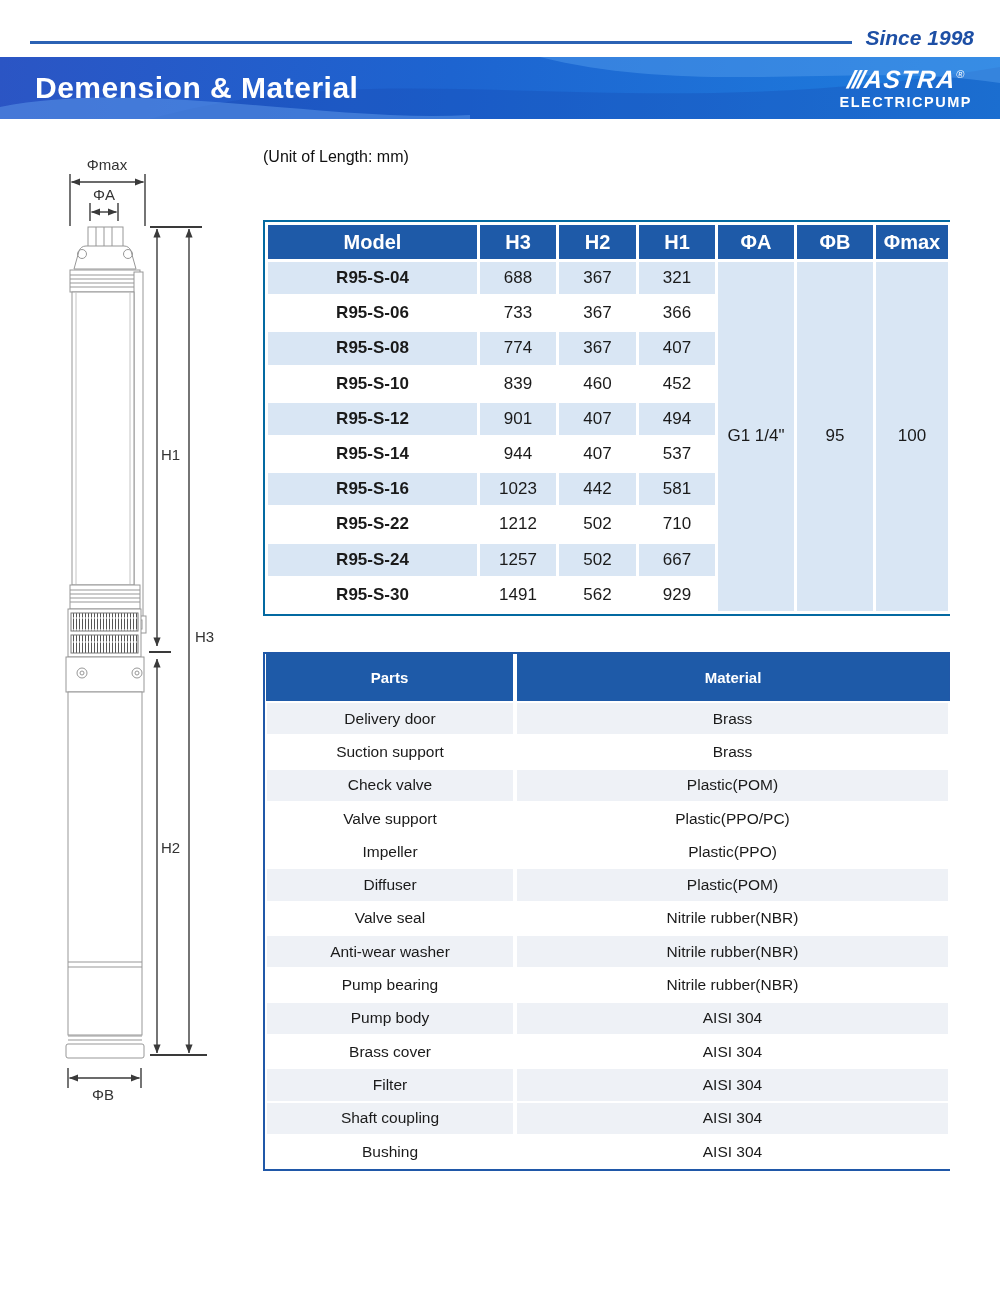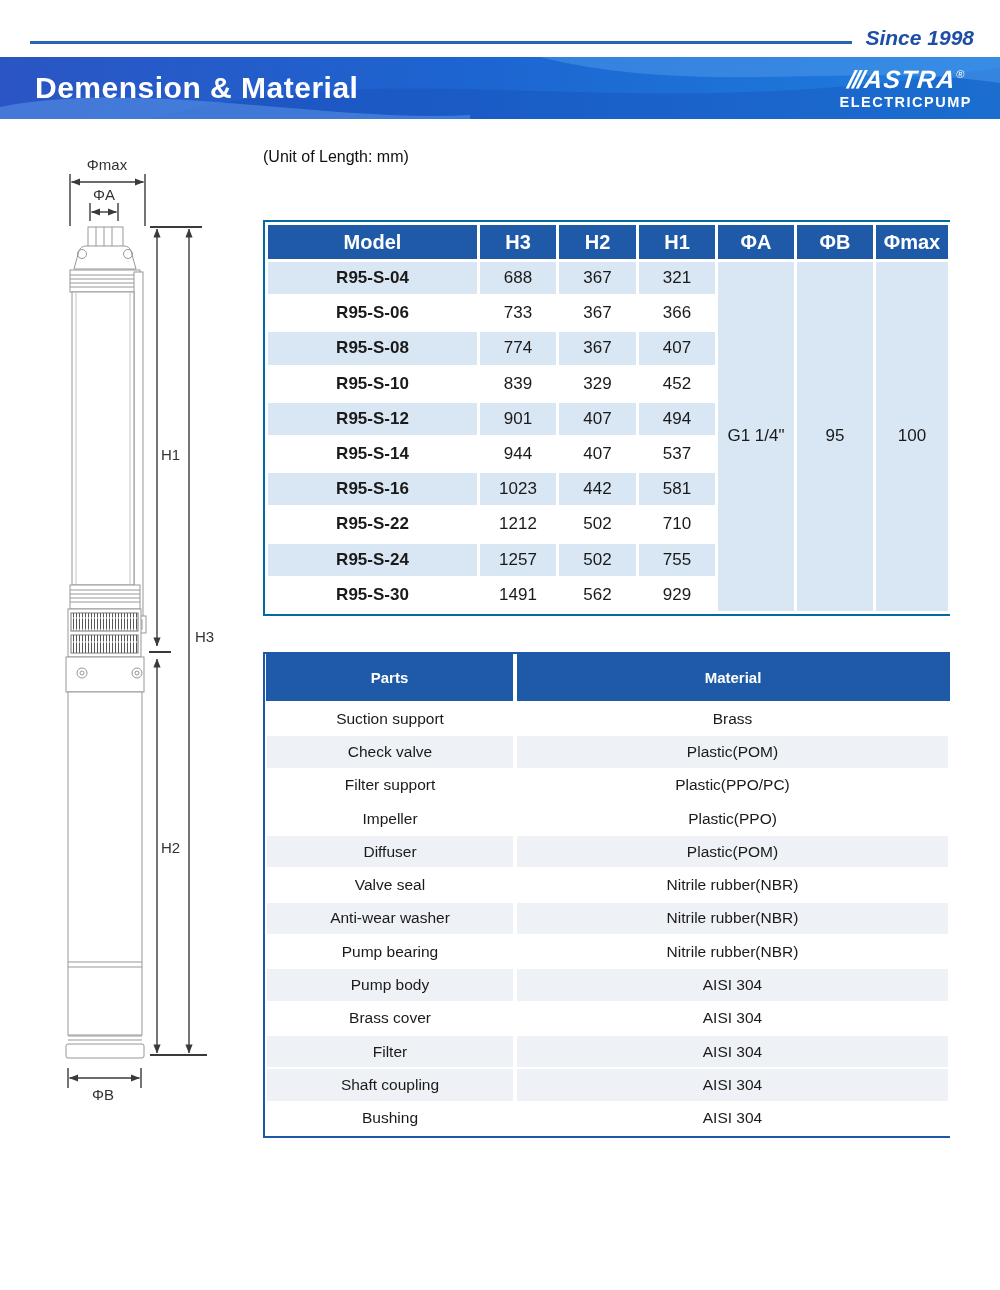--- a/index.html
+++ b/index.html
@@ -108,21 +108,21 @@
       </tr>
       <tr class="alt">
         <td class="model">R95-S-08</td>
         <td>774</td>
         <td>367</td>
         <td>407</td>
       </tr>
       <tr>
         <td class="model">R95-S-10</td>
         <td>839</td>
-        <td>329</td>
+        <td>460</td>
         <td>452</td>
       </tr>
       <tr class="alt">
         <td class="model">R95-S-12</td>
         <td>901</td>
         <td>407</td>
         <td>494</td>
       </tr>
       <tr>
         <td class="model">R95-S-14</td>
@@ -139,21 +139,21 @@
       <tr>
         <td class="model">R95-S-22</td>
         <td>1212</td>
         <td>502</td>
         <td>710</td>
       </tr>
       <tr class="alt">
         <td class="model">R95-S-24</td>
         <td>1257</td>
         <td>502</td>
-        <td>755</td>
+        <td>667</td>
       </tr>
       <tr>
         <td class="model">R95-S-30</td>
         <td>1491</td>
         <td>562</td>
         <td>929</td>
       </tr>
     </tbody>
       </table>
   </div>
@@ -162,30 +162,34 @@
     <table class="parts">
       <colgroup>
           <col style="width:249px">
           <col style="width:434px">
         </colgroup>
       <tbody>
           <tr>
         <th>Parts</th>
         <th>Material</th>
       </tr>
+      <tr class="alt">
+            <td>Delivery door</td>
+            <td>Brass</td>
+          </tr>
       <tr>
             <td>Suction support</td>
             <td>Brass</td>
           </tr>
       <tr class="alt">
             <td>Check valve</td>
             <td>Plastic(POM)</td>
           </tr>
       <tr>
-            <td>Filter support</td>
+            <td>Valve support</td>
             <td>Plastic(PPO/PC)</td>
           </tr>
       <tr>
             <td>Impeller</td>
             <td>Plastic(PPO)</td>
           </tr>
       <tr class="alt">
             <td>Diffuser</td>
             <td>Plastic(POM)</td>
           </tr>

